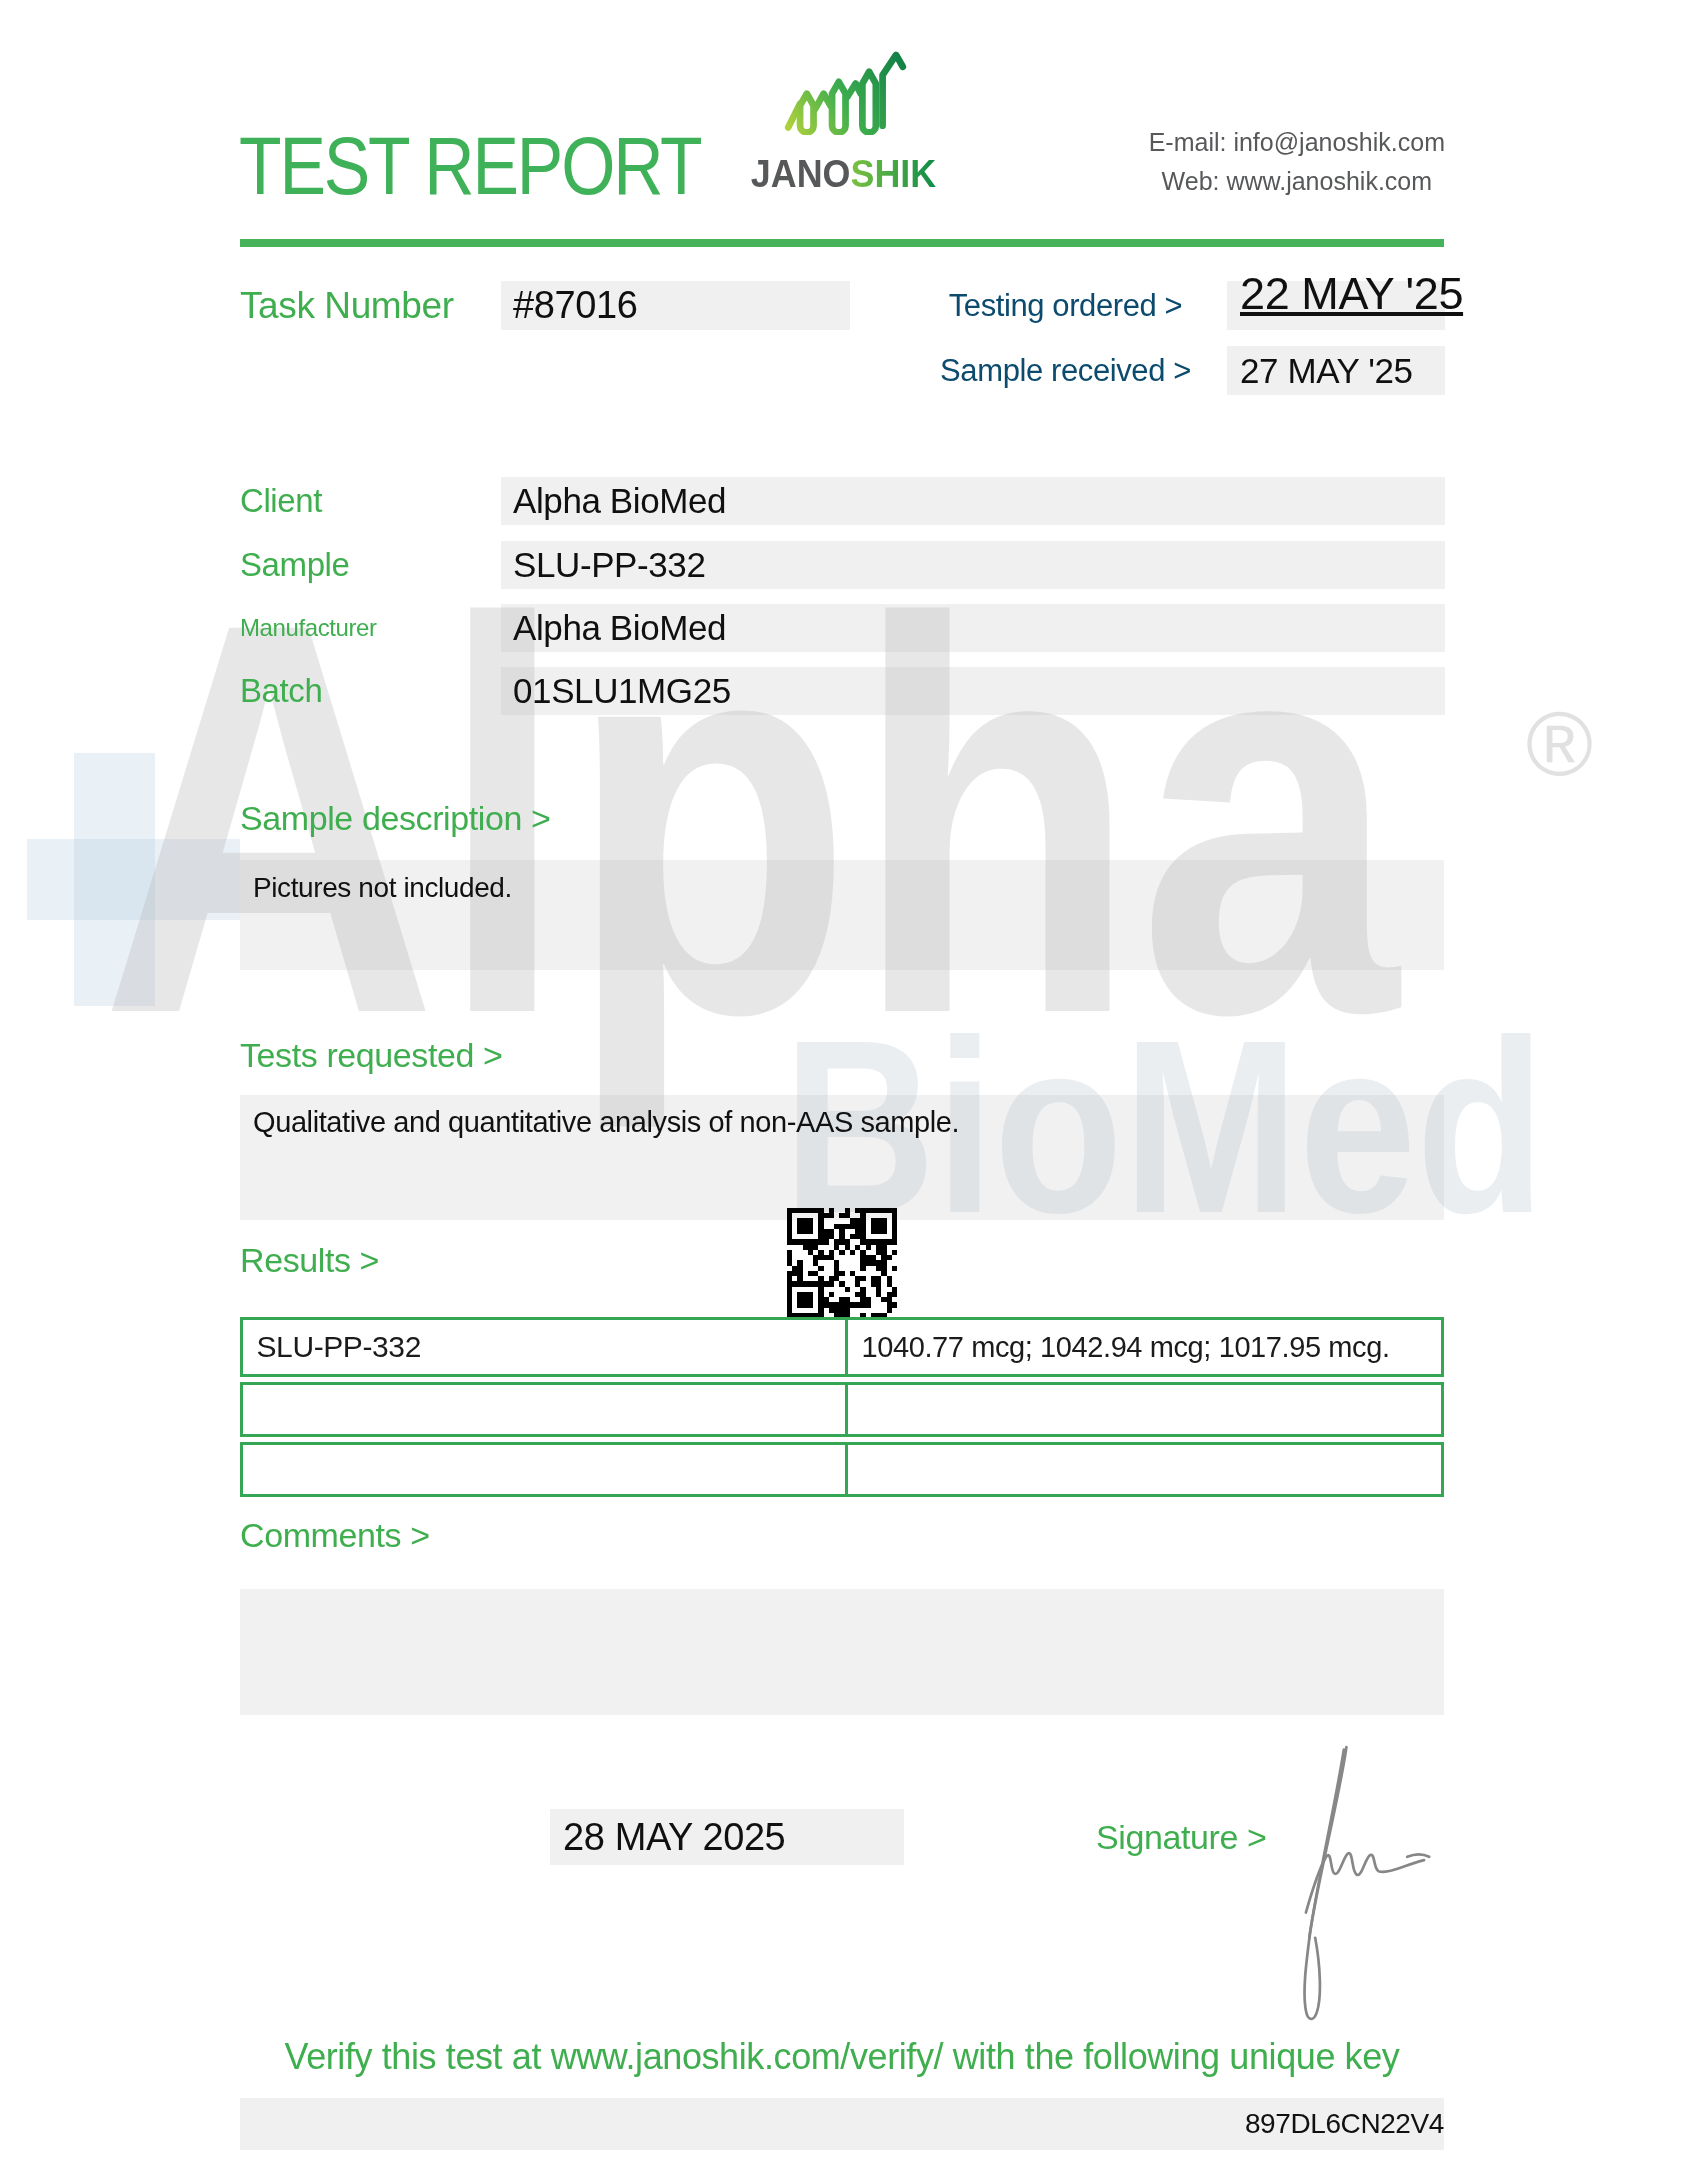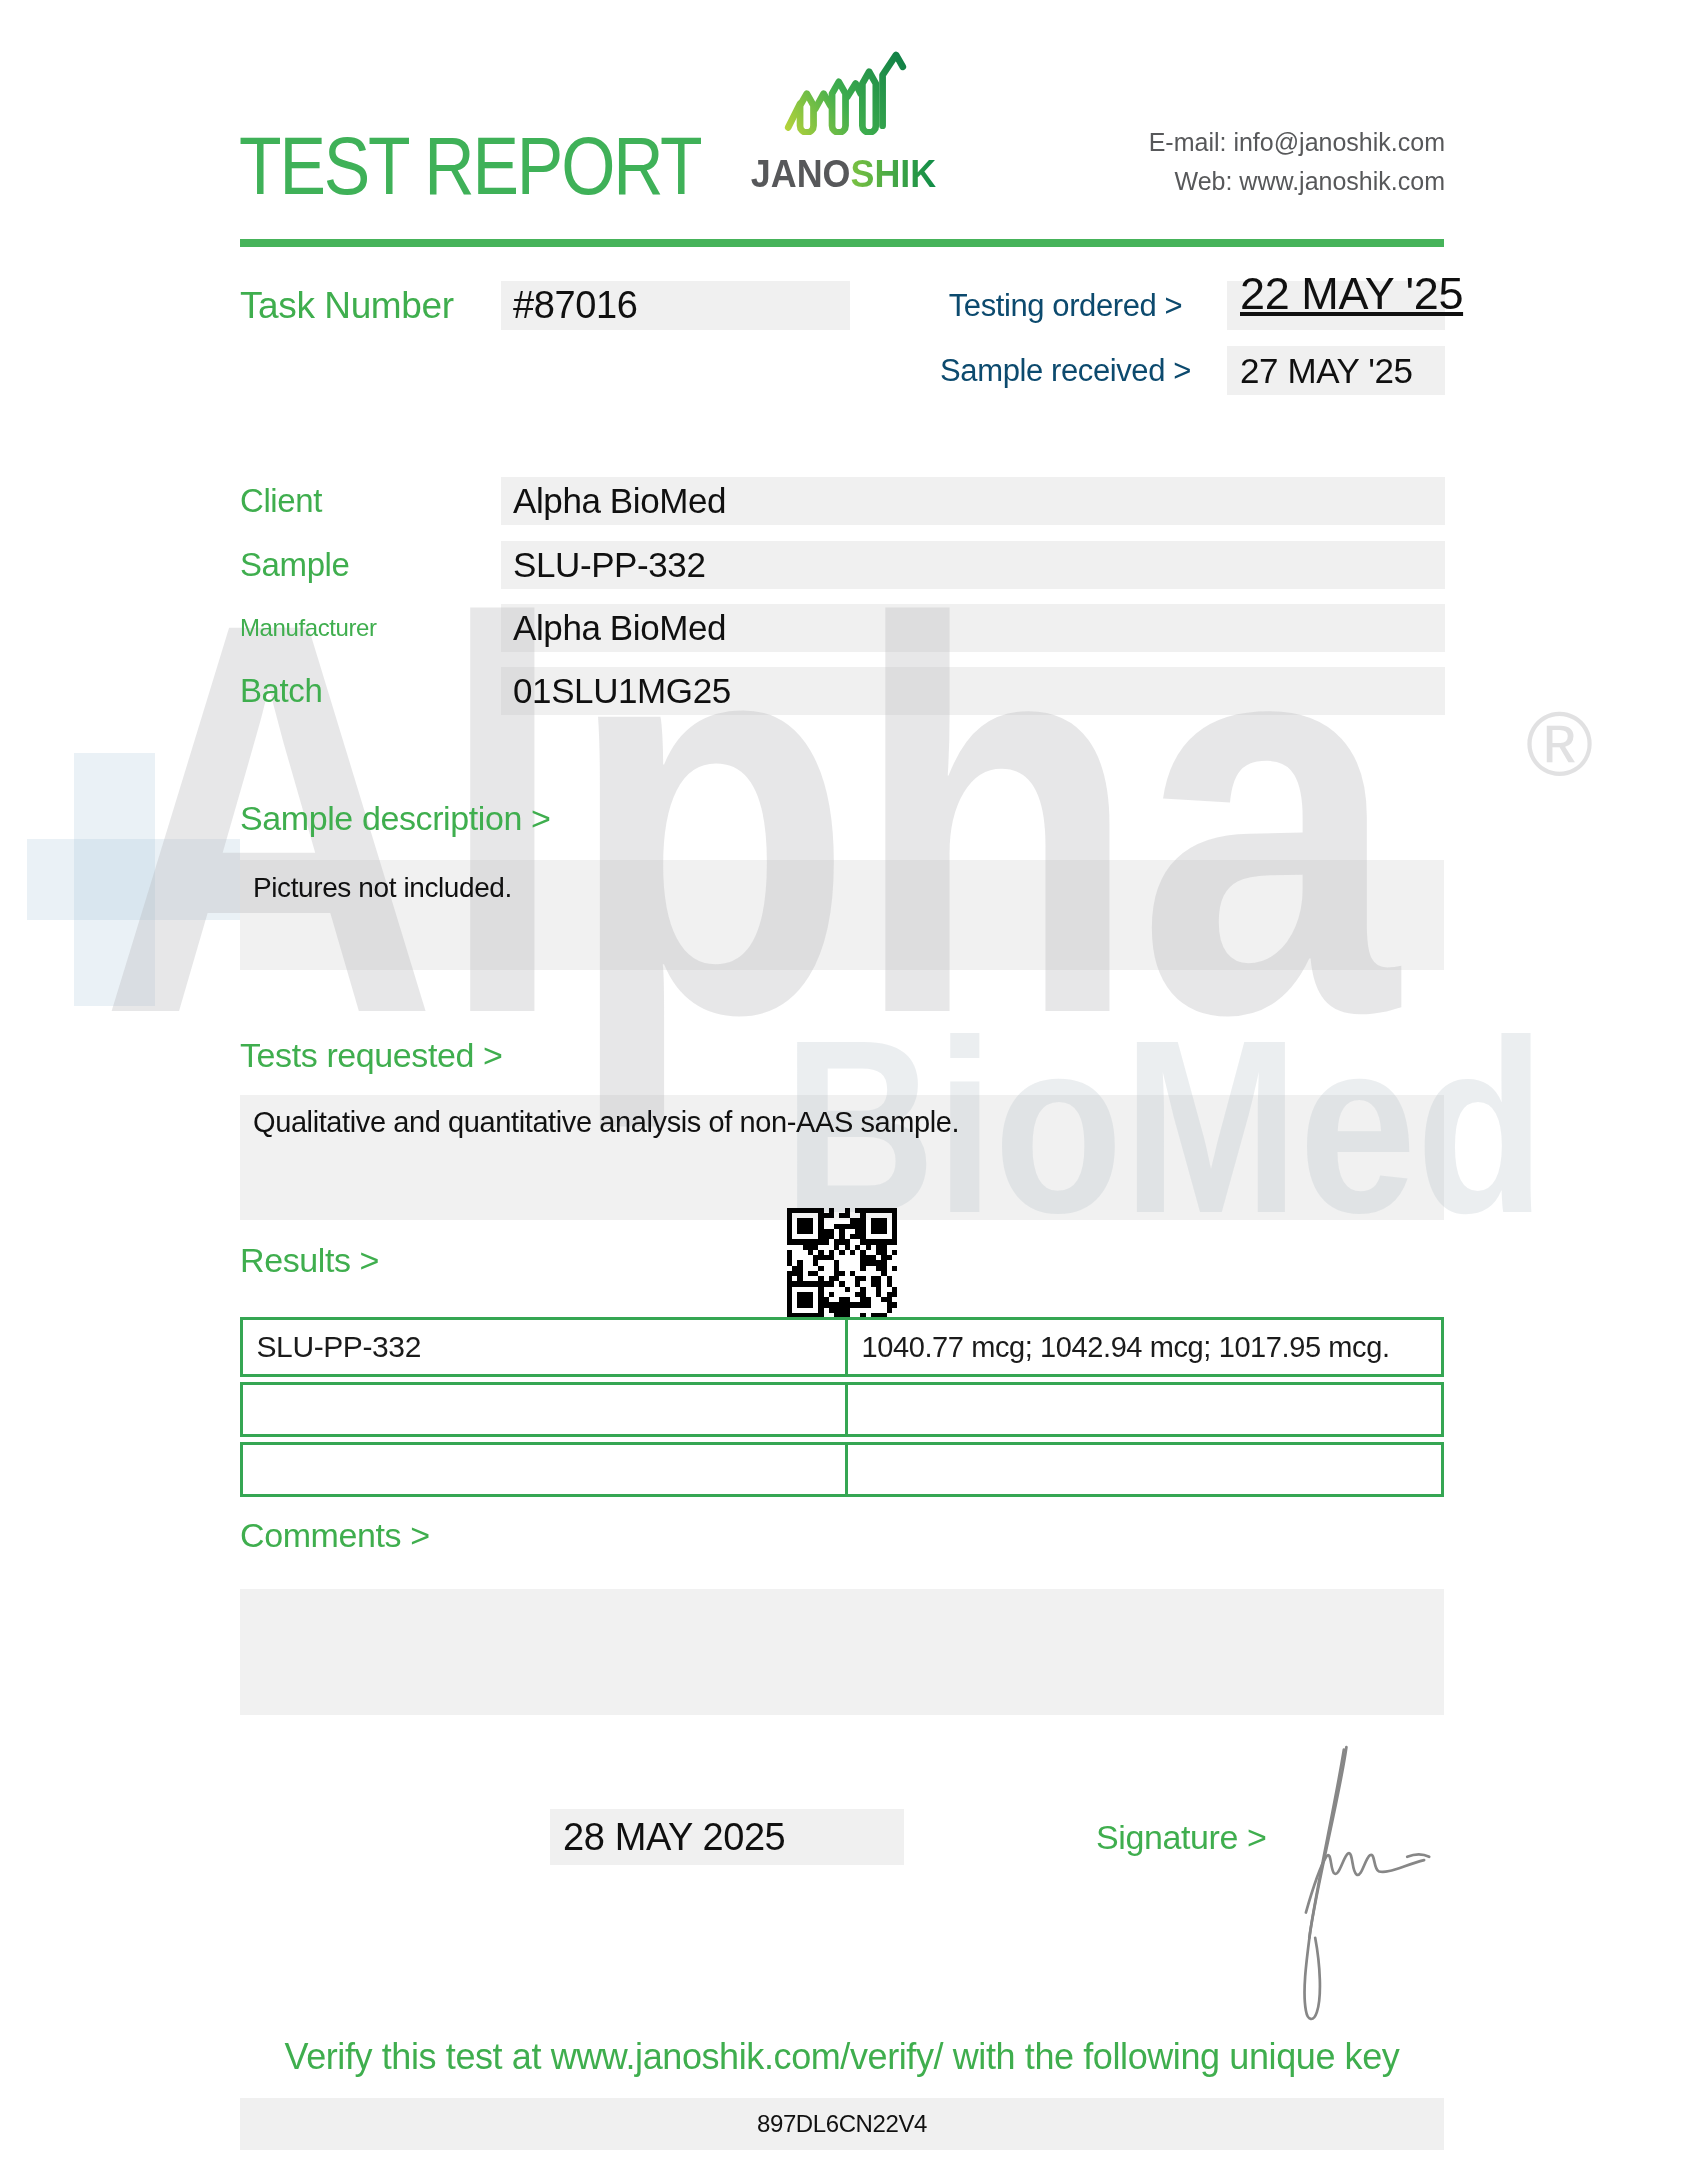--- a/index.html
+++ b/index.html
@@ -22,39 +22,39 @@
   .abs{position:absolute;}
   .title{left:239px;top:120px;font-size:81px;font-weight:500;color:#3fb158;
          transform:scaleX(0.86);transform-origin:left top;letter-spacing:-2.5px;white-space:nowrap;}
   .logo-icon{left:763px;top:49px;width:160px;height:86px;}
   .logo-text{left:717px;top:152px;width:253px;display:flex;justify-content:center;
              font-size:39px;font-weight:bold;letter-spacing:0px;
              transform:scaleX(0.92);transform-origin:center top;white-space:nowrap;}
   .logo-gray{color:#57585a;}
   .logo-green{color:#2fa14b;background:linear-gradient(90deg,#7cc242,#0f8c48);
               -webkit-background-clip:text;background-clip:text;-webkit-text-fill-color:transparent;}
-  .contact{right:242px;top:123px;text-align:right;font-size:25px;color:#57585a;line-height:39px;letter-spacing:0;}
+  .contact{right:242px;top:123px;text-align:center;font-size:25px;color:#57585a;line-height:39px;letter-spacing:0;}
   .rule{left:240px;top:239px;width:1204px;height:7.6px;background:#46b35a;}
   .field-label{font-size:34px;color:#3fae4e;white-space:nowrap;}
   .value-text{font-size:35px;color:#101010;white-space:nowrap;}
   .big-value{font-size:38px;font-weight:500;color:#101010;white-space:nowrap;}
   .date-label{font-size:31px;color:#0c4a6e;text-align:center;white-space:nowrap;}
   .section-label{font-size:34px;color:#3fae4e;white-space:nowrap;}
   .body-text{font-size:28px;color:#111;letter-spacing:-0.4px;}
   
   .rtable{left:240px;top:1317px;width:1204px;}
   .trow{display:flex;border:3.4px solid #35a653;margin-bottom:5px;background:transparent;}
   .tcell{display:flex;align-items:center;padding-left:13.5px;box-sizing:border-box;}
   .tcell.c1{width:50.5%;border-right:3.4px solid #35a653;font-size:30px;}
   .tcell.c2{flex:1;font-size:29px;}
   .r1{height:54px;} .r2{height:49px;} .r3{height:49px;}
   
   .verify{left:240px;top:2036px;width:1204px;text-align:center;font-size:36px;color:#3fae4e;white-space:nowrap;}
-  .key-text{left:240px;top:2098px;width:1204px;height:60px;line-height:52px;text-align:center;
-            font-size:24px;color:#111;}
+  .key-text{left:240px;top:2098px;width:1204px;height:60px;line-height:52px;text-align:right;
+            font-size:28px;color:#111;}
   .qr{left:787px;top:1208px;width:110px;height:110px;}
   .sig{left:1272px;top:1720px;width:186px;height:304px;}
 </style>
 </head>
 <body>
 
 <div id="page">
 
   <div class="box" style="left:501px;top:281px;width:349px;height:49px"></div>
   <div class="box" style="left:1227px;top:281px;width:218px;height:49px"></div>

